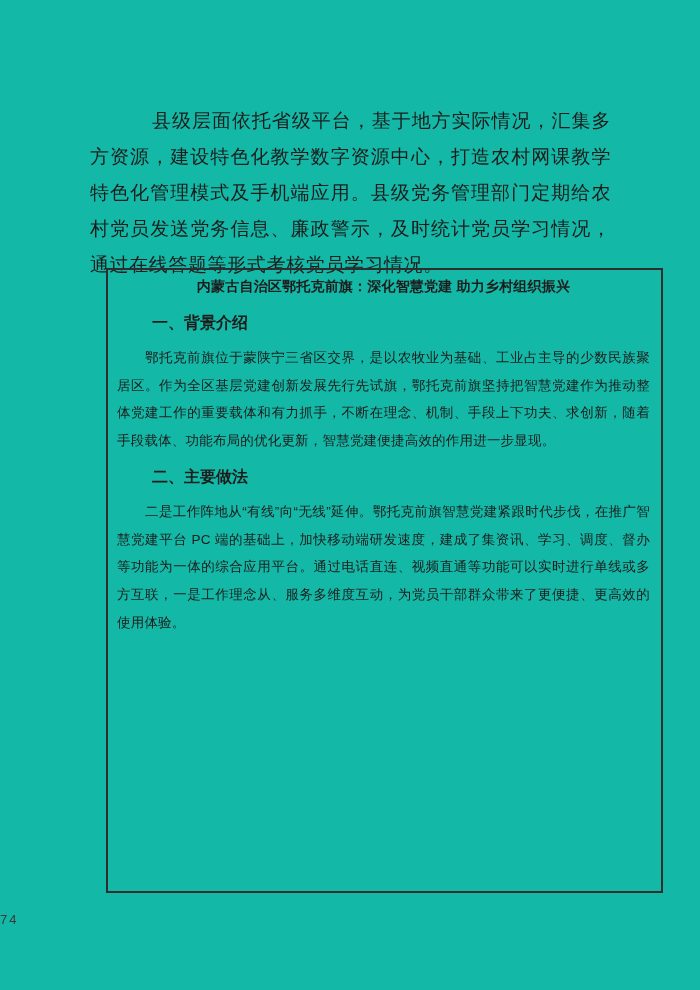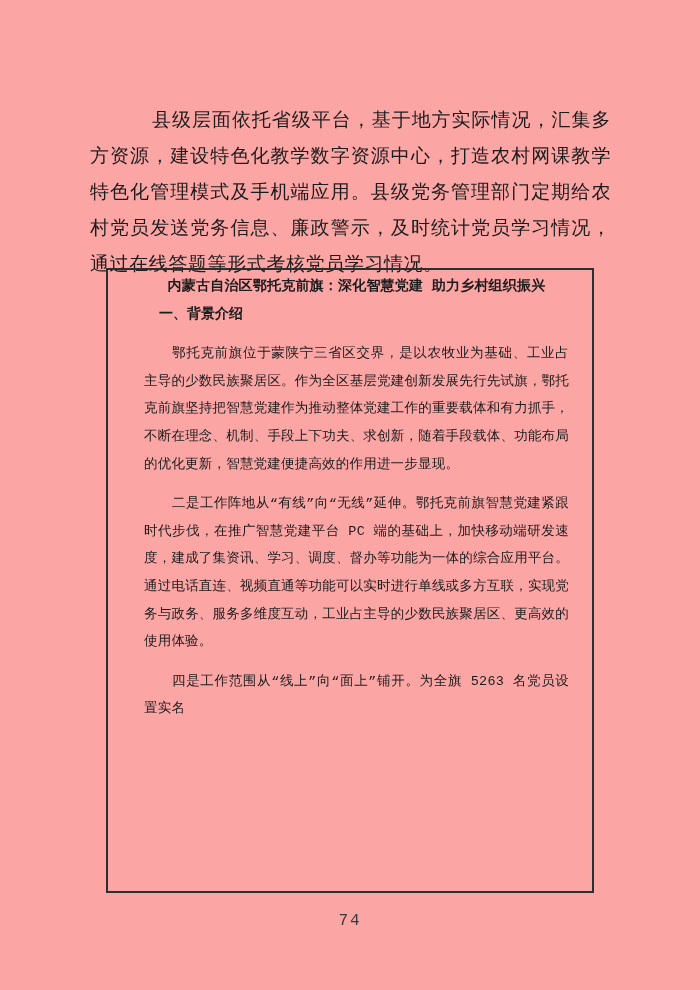--- a/index.html
+++ b/index.html
@@ -5,99 +5,99 @@
   html, body {
     margin: 0;
     padding: 0;
     background: #e9e9e9;
   }
   .page {
     position: relative;
     width: 700px;
     height: 990px;
     margin: 0 auto;
-    background: #fca5a5;
-    font-family: Liberation Mono, monospace;
+    background: #14b8a6;
+    font-family: Liberation Sans, sans-serif;
     color: #1c1c1c;
     overflow: hidden;
   }
   .intro {
     position: absolute;
     left: 90px;
     top: 84px;
     width: 521px;
     font-size: 19px;
     line-height: 36px;
     letter-spacing: 0.6px;
     text-align: justify;
     text-indent: 62px;
     text-justify: inter-character;
   }
   .case-box {
     position: absolute;
     left: 106px;
     top: 268px;
-    width: 488px;
+    width: 557px;
     height: 625px;
     box-sizing: border-box;
     border: 2px solid #2e2e2e;
-    padding: 3px 11px 6px 24px;
+    padding: 3px 11px 6px 9px;
     font-size: 13.5px;
     line-height: 27.6px;
     text-align: justify;
     text-justify: inter-character;
   }
   .box-title {
     margin: 0;
     text-align: center;
     font-weight: bold;
     font-size: 14px;
     line-height: 27.6px;
     letter-spacing: 0.2px;
   }
   .box-heading {
-    margin: 0;
+    margin: 8px;
     font-weight: bold;
-    font-size: 14px;
+    font-size: 16px;
     line-height: 27.6px;
     text-indent: 27px;
   }
   .box-para {
-    margin: 12px;
+    margin: 0;
     text-indent: 28px;
     letter-spacing: 0.2px;
   }
   .page-number {
     position: absolute;
     left: 0;
     right: 0;
     top: 912px;
-    text-align: center;
-    font-size: 16px;
+    text-align: left;
+    font-size: 13px;
     letter-spacing: 2px;
     color: #3a3a3a;
   }
 </style>
 </head>
 <body>
 
 <div class="page">
 
   <p class="intro">县级层面依托省级平台，基于地方实际情况，汇集多方资源，建设特色化教学数字资源中心，打造农村网课教学特色化管理模式及手机端应用。县级党务管理部门定期给农村党员发送党务信息、廉政警示，及时统计党员学习情况，通过在线答题等形式考核党员学习情况。</p>
 
   <div class="case-box">
     <p class="box-title">内蒙古自治区鄂托克前旗：深化智慧党建 助力乡村组织振兴</p>
 
     <p class="box-heading">一、背景介绍</p>
 
     <p class="box-para">鄂托克前旗位于蒙陕宁三省区交界，是以农牧业为基础、工业占主导的少数民族聚居区。作为全区基层党建创新发展先行先试旗，鄂托克前旗坚持把智慧党建作为推动整体党建工作的重要载体和有力抓手，不断在理念、机制、手段上下功夫、求创新，随着手段载体、功能布局的优化更新，智慧党建便捷高效的作用进一步显现。</p>
 
+    <p class="box-heading">二、主要做法</p>
 
 
-    <p class="box-para">二是工作阵地从“有线”向“无线”延伸。鄂托克前旗智慧党建紧跟时代步伐，在推广智慧党建平台 PC 端的基础上，加快移动端研发速度，建成了集资讯、学习、调度、督办等功能为一体的综合应用平台。通过电话直连、视频直通等功能可以实时进行单线或多方互联，实现党务与政务、服务多维度互动，工业占主导的少数民族聚居区、更高效的使用体验。</p>
+    <p class="box-para">二是工作阵地从“有线”向“无线”延伸。鄂托克前旗智慧党建紧跟时代步伐，在推广智慧党建平台 PC 端的基础上，加快移动端研发速度，建成了集资讯、学习、调度、督办等功能为一体的综合应用平台。通过电话直连、视频直通等功能可以实时进行单线或多方互联，一是工作理念从、服务多维度互动，为党员干部群众带来了更便捷、更高效的使用体验。</p>
 
 
-    <p class="box-para">四是工作范围从“线上”向“面上”铺开。为全旗 5263 名党员设置实名</p>
   </div>
 
   <div class="page-number">74</div>
 
 </div>
 
 </body></html>

